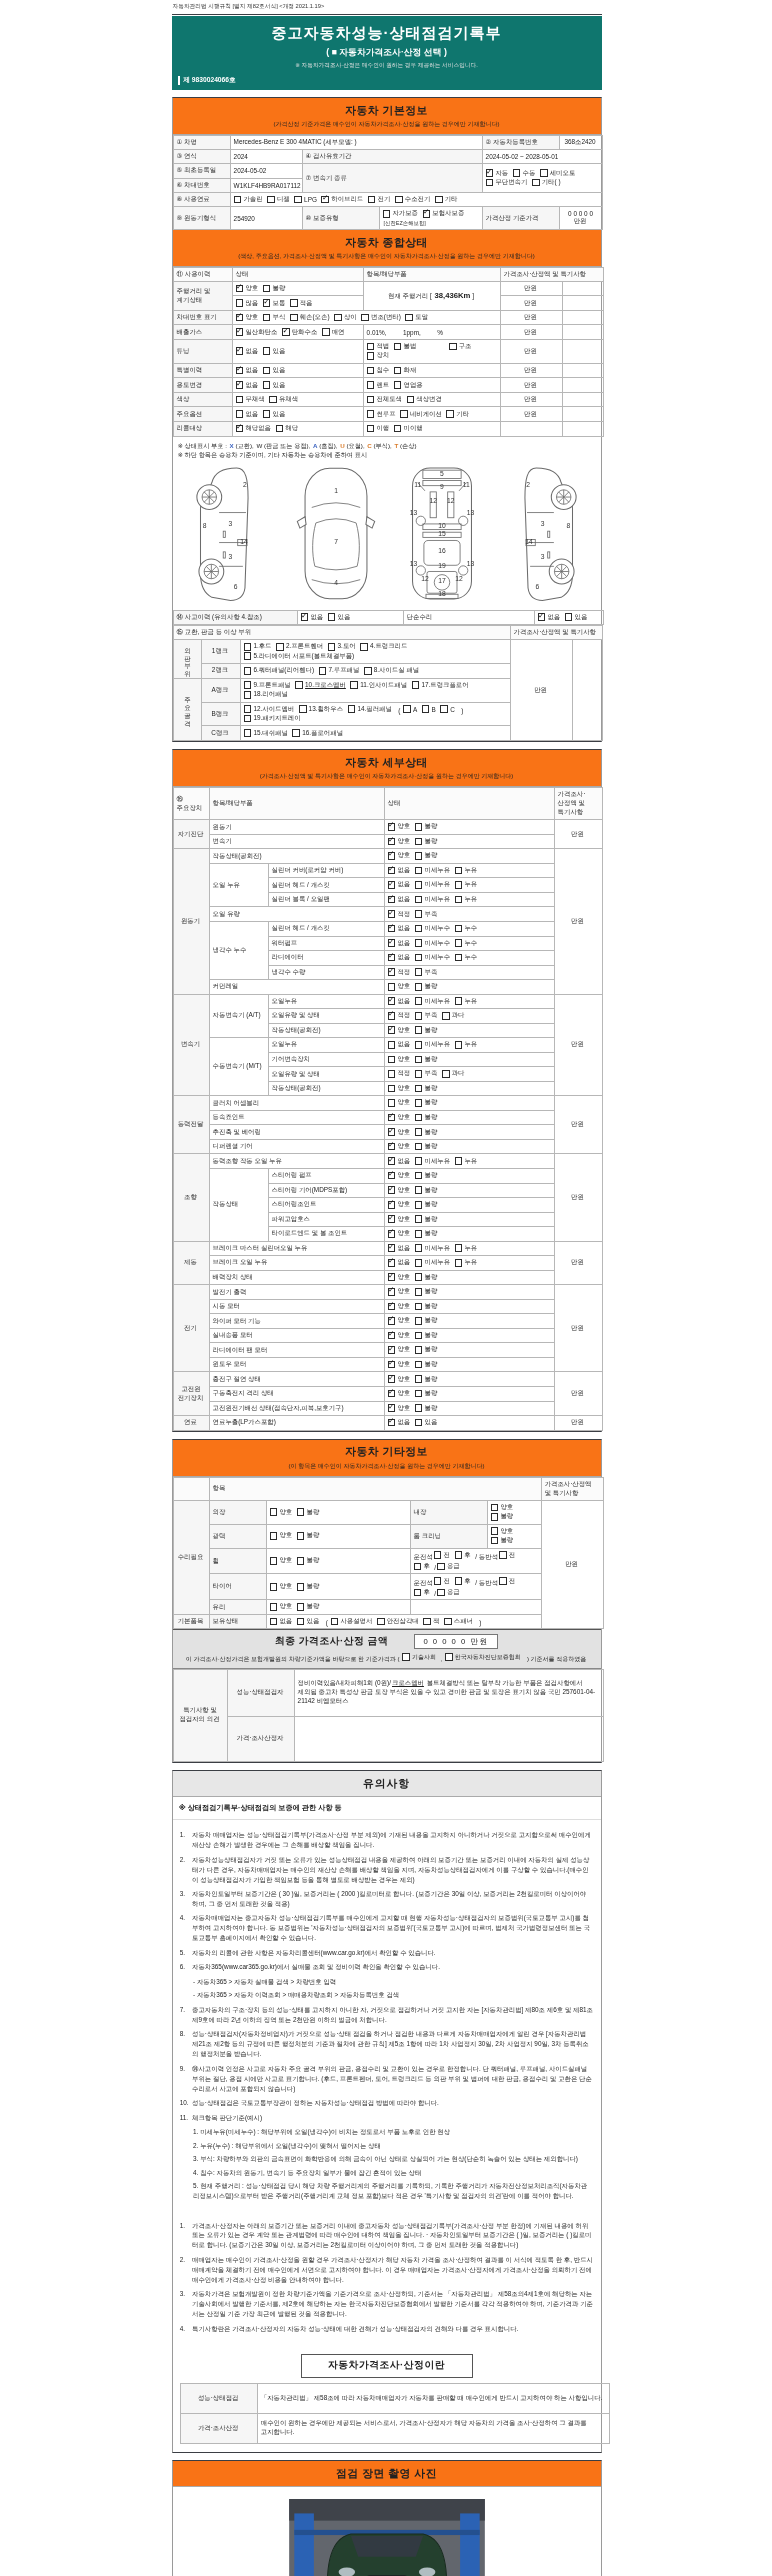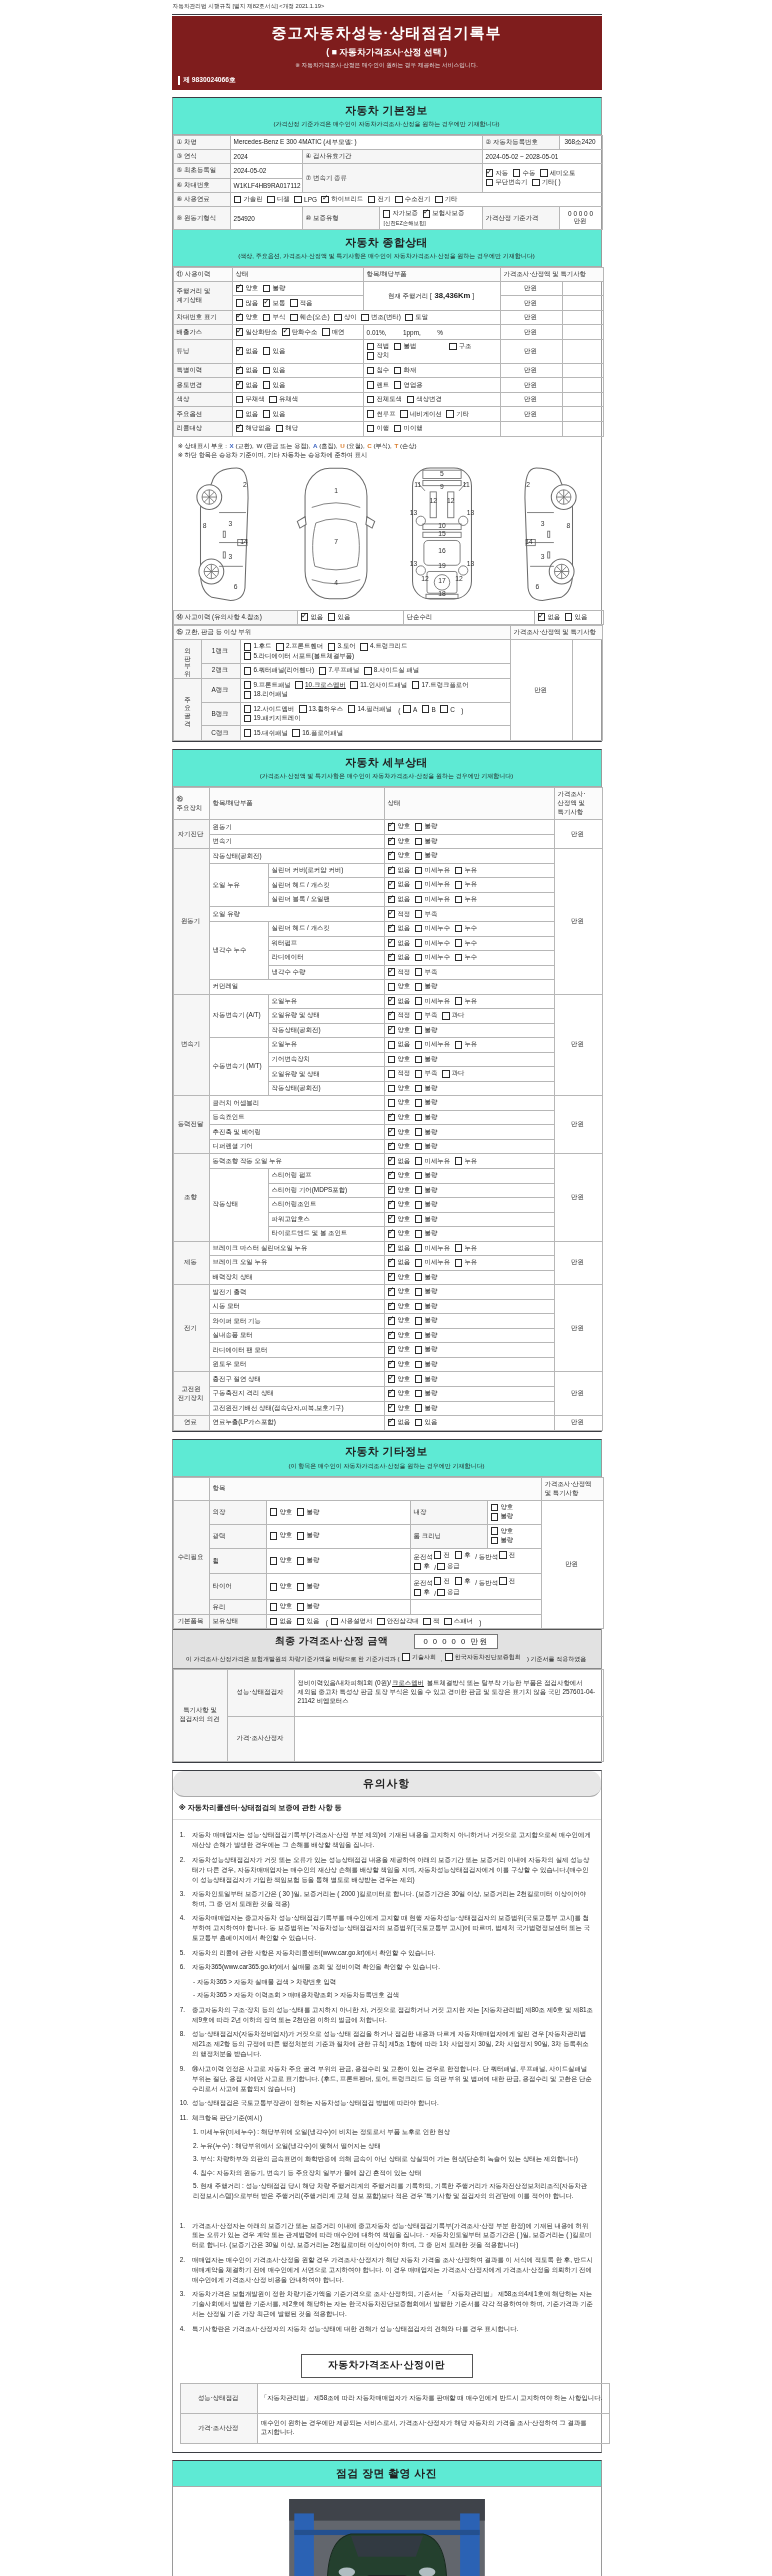--- a/index.html
+++ b/index.html
@@ -2,28 +2,28 @@
 <html style="font-size:8.2px"><head>
 <meta charset="utf-8">
 <style>
   html,body{margin:0;padding:0;}
   body{width:773px;height:2576px;overflow:hidden;background:#ffffff;
        font-family:"Liberation Sans","DejaVu Sans",sans-serif;color:#222;}
   .doc{width:430px;margin:0 auto;}
   
   .topnote{font-size:5.7px;color:#333;padding:3.1px 1px 2.6px;border-bottom:1.5px solid #3b3e44;}
   
-  .darkhead{background:#7f1d1d;color:#fff;padding:8.2px 6.2px 5.2px;margin-top:1.5px;}
+  .darkhead{background:#0f766e;color:#fff;padding:8.2px 6.2px 5.2px;margin-top:1.5px;}
   .darkhead .t{font-size:15px;font-weight:bold;text-align:center;letter-spacing:1px;}
   .darkhead .s{font-size:8.8px;text-align:center;margin-top:3.6px;font-weight:bold;}
   .darkhead .n{font-size:5.7px;text-align:center;color:#e2e2e2;margin-top:2.6px;}
   .darkhead .docno{font-size:6.7px;font-weight:bold;margin-top:6.2px;border-left:2.6px solid #fff;padding-left:3.6px;}
   
   .box{border:0.5px solid #9a9a9a;border-top:1.5px solid #3b3e44;border-bottom:1.5px solid #3b3e44;margin-top:7.2px;background:#fff;}
-  .sech{background:#5eead4;border-bottom:0.5px solid #aaa;padding:5.7px 2.1px 4.6px;text-align:center;}
+  .sech{background:#f97316;border-bottom:0.5px solid #aaa;padding:5.7px 2.1px 4.6px;text-align:center;}
   .sech .t{font-size:10.8px;font-weight:bold;letter-spacing:0.5px;}
   .sech .s{font-size:6px;margin-top:2.6px;}
   
   table{border-collapse:collapse;width:100%;table-layout:fixed;}
   td{border:0.5px solid #b7b7b7;font-size:6.4px;padding:2.1px 3.1px;vertical-align:middle;word-break:keep-all;overflow:hidden;}
   td.lbl{background:#f6f6f6;}
   td.hd{background:#fbfbfb;}
   td.ctr{text-align:center;}
   td.mw{text-align:center;background:#fff;}
   td.vert{background:#f6f6f6;text-align:center;padding:1px;}
@@ -43,21 +43,21 @@
   .dshape{fill:#fff;stroke:#6b6b6b;stroke-width:2;}
   .dline{fill:none;stroke:#6b6b6b;stroke-width:1.6;}
   .dnum{font-size:13px;fill:#333;font-family:"Liberation Sans","DejaVu Sans",sans-serif;}
   
   .fprice{background:#e2e2e2;border-top:1px solid #555;border-bottom:0.5px solid #888;padding:4.1px 5.2px 3.6px;}
   .fprice .row{display:flex;justify-content:center;align-items:center;gap:26px;}
   .fprice .lab{font-size:9.8px;font-weight:bold;letter-spacing:0.5px;}
   .fprice .amt{background:#fff;border:0.5px solid #777;padding:1.5px 8.2px;font-size:7.7px;letter-spacing:1.5px;}
   .fprice .note{font-size:6px;text-align:center;margin-top:3.1px;}
   
-  .ntitle{background:#e7e7e7;border-bottom:0.5px solid #aaa;text-align:center;font-size:10.8px;font-weight:bold;padding:6.2px 0 5.2px;letter-spacing:1px;border-radius:11px;}
+  .ntitle{background:#e7e7e7;border-bottom:0.5px solid #aaa;text-align:center;font-size:10.8px;font-weight:bold;padding:6.2px 0 5.2px;letter-spacing:1px;}
   .nhead{font-size:7.2px;font-weight:bold;padding:6.2px 6.2px;border-bottom:0.5px solid #ddd;}
   .nbody{padding:5.2px 7.2px 6.2px;}
   .nitem{font-size:6.4px;line-height:1.55;margin:4.6px 0;display:flex;}
   .nitem .no{flex:0 0 12.4px;}
   .nitem .tx{flex:1;}
   .nsub{font-size:6.4px;line-height:1.55;margin:3.6px 0 3.6px 13.4px;}
   
   .aboutwrap{padding:6.2px 7.2px 8.2px;}
   .abtitle{width:170px;margin:3.1px auto 5.2px;border:1px solid #555;text-align:center;font-size:9.8px;font-weight:bold;padding:4.6px 0;letter-spacing:0.5px;}
   
@@ -1298,21 +1298,21 @@
           <tr style="height: 45px;">
             <td class="lbl ctr"><span class="tktxt">가격·조사산정자</span></td>
             <td></td>
           </tr>
         </tbody>
       </table>
   </div>
 
   <div class="box">
     <div class="ntitle">유의사항</div>
-    <div class="nhead">※ 자동차리콜센터·상태점검의 보증에 관한 사항 등</div>
+    <div class="nhead">※ 상태점검기록부·상태점검의 보증에 관한 사항 등</div>
     <div class="nbody">
         <div class="nitem">
           <span class="no">1.</span>
           <span class="tx">자동차 매매업자는 성능·상태점검기록부(가격조사·산정 부분 제외)에 기재된 내용을 고지하지 아니하거나 거짓으로 고지함으로써 매수인에게 재산상 손해가 발생한 경우에는 그 손해를 배상할 책임을 집니다.</span>
         </div>
         <div class="nitem">
           <span class="no">2.</span>
           <span class="tx">자동차성능상태점검자가 거짓 또는 오류가 있는 성능상태점검 내용을 제공하여 아래의 보증기간 또는 보증거리 이내에 자동차의 실제 성능상태가 다른 경우, 자동차매매업자는 매수인의 재산상 손해를 배상할 책임을 지며, 자동차성능상태점검자에게 이를 구상할 수 있습니다.(매수인이 성능상태점검자가 가입한 책임보험 등을 통해 별도로 배상받는 경우는 제외)</span>
         </div>
         <div class="nitem">

